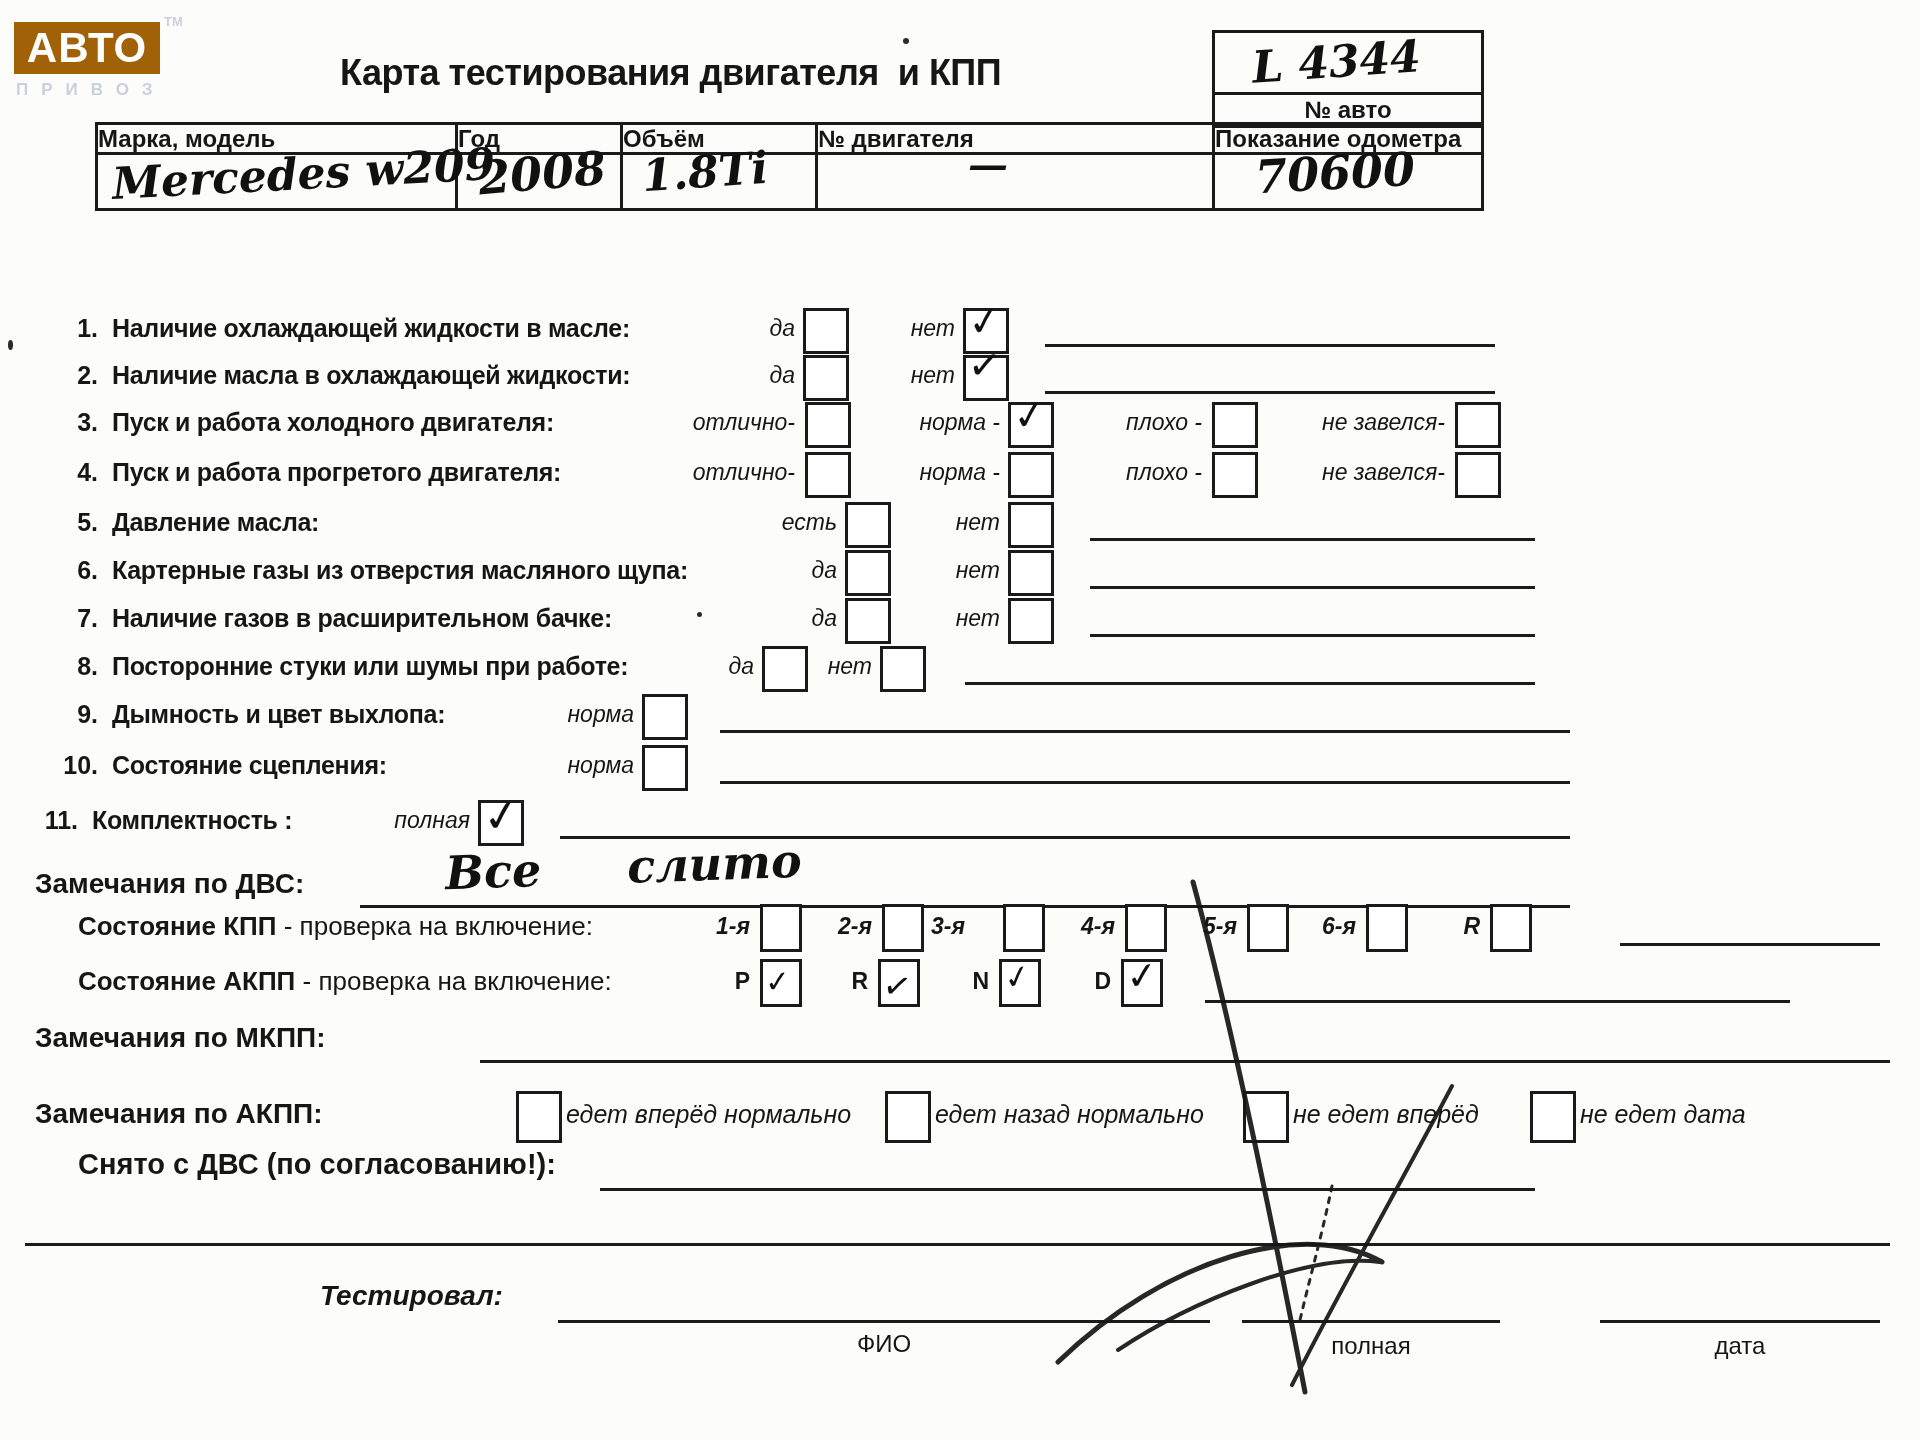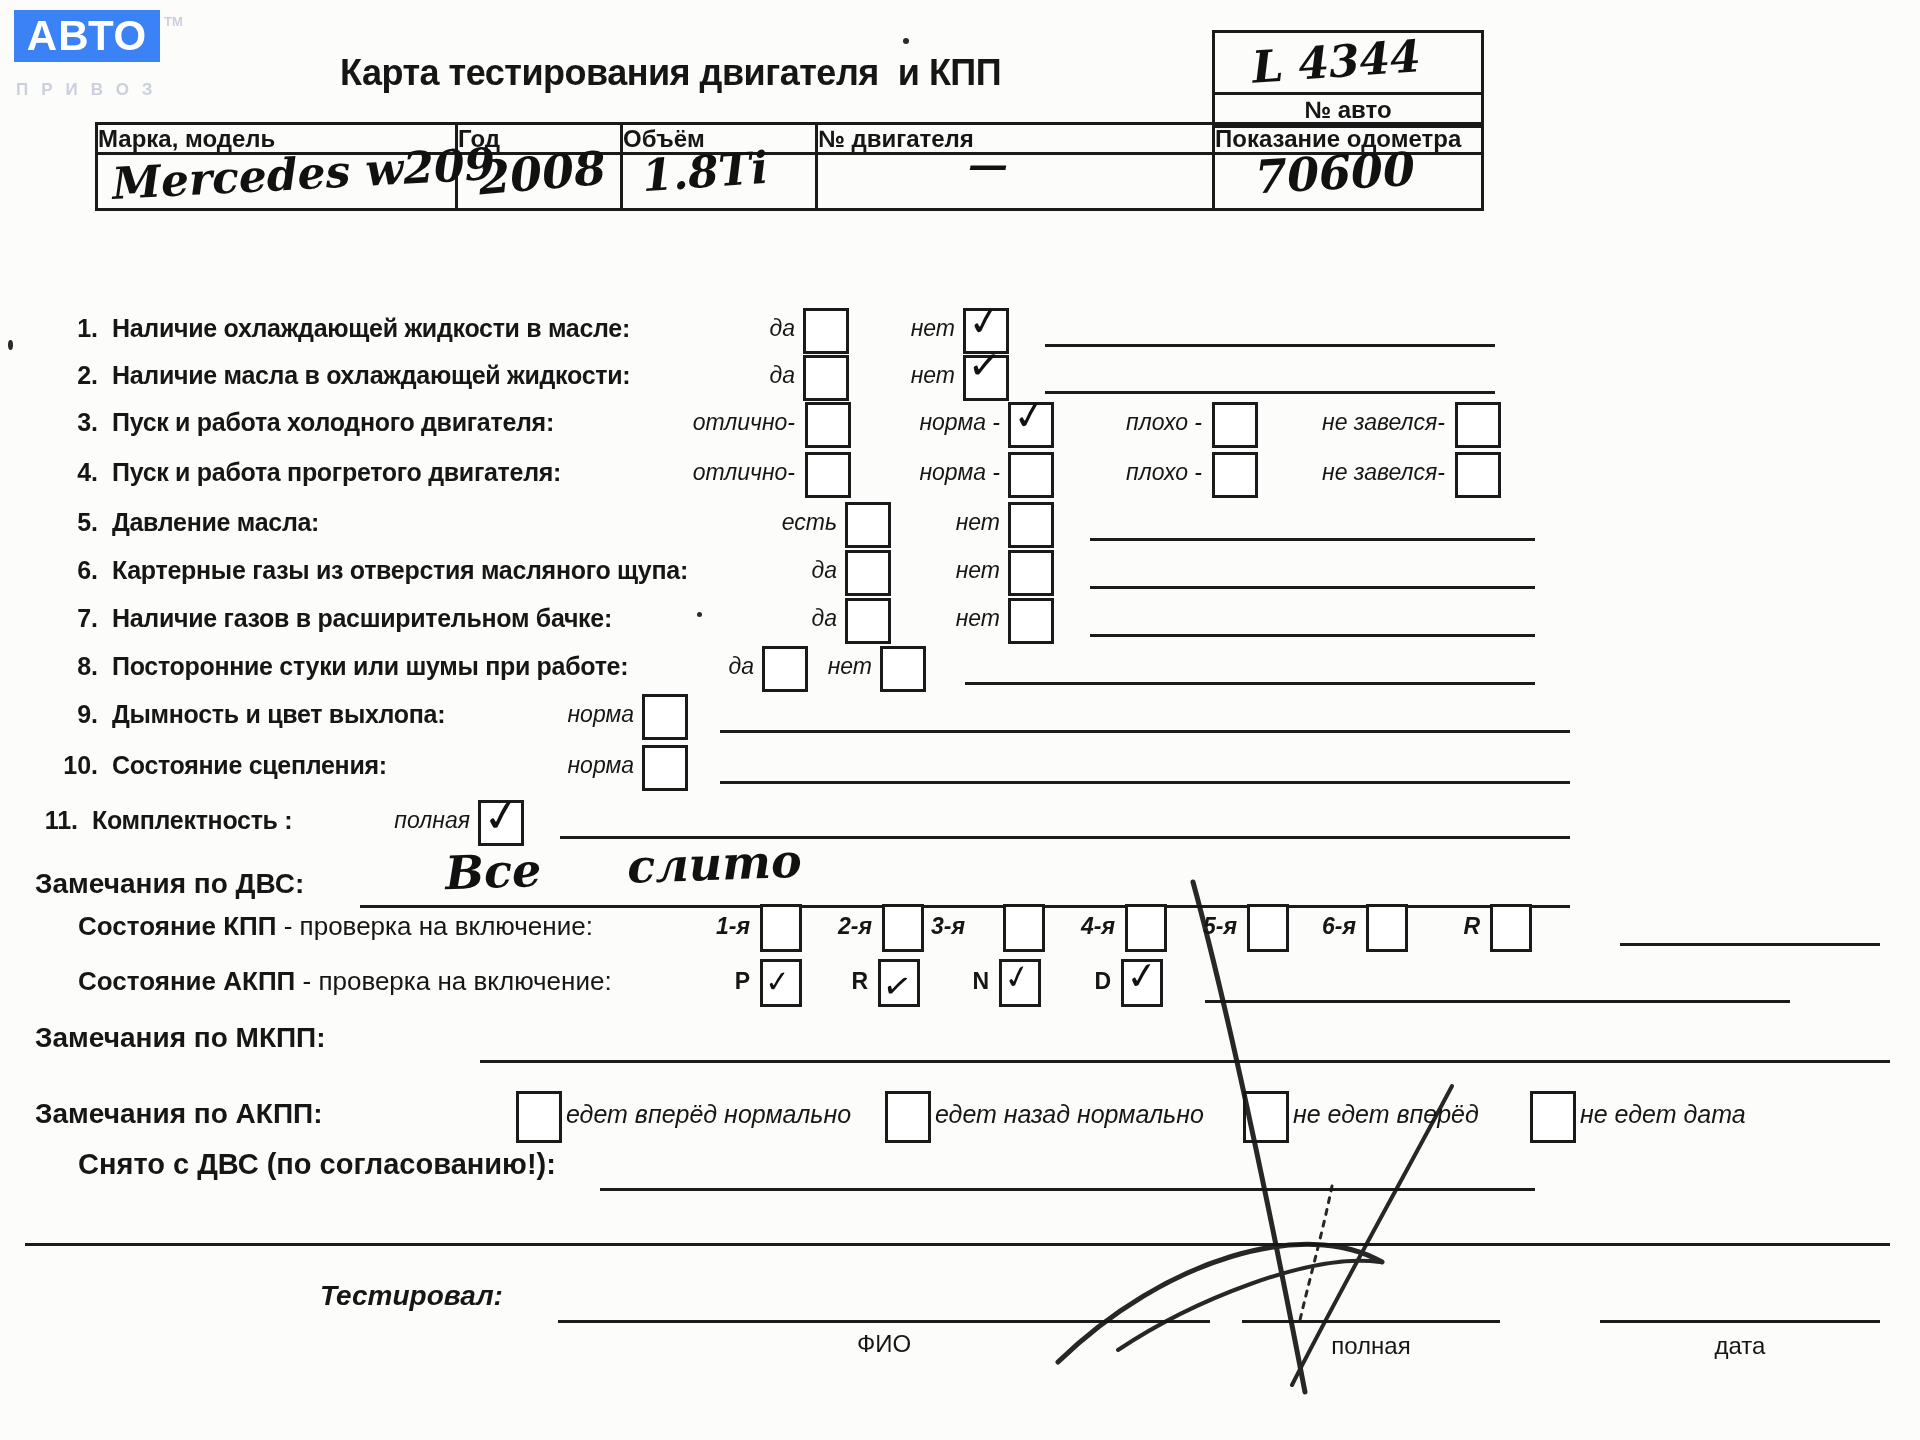--- a/index.html
+++ b/index.html
@@ -1,19 +1,19 @@
 <!DOCTYPE html>
 <html><head>
 <meta charset="utf-8">
 <style>
   html,body{margin:0;padding:0;background:#e8e8e8;}
   .page{position:relative;width:1920px;height:1440px;background:#fcfcfa;overflow:hidden;
         font-family:"Liberation Sans",sans-serif;color:#161616;}
   
-  .logo-block{position:absolute;left:14px;top:10px;width:146px;height:52px;background:#3b82f6;}
+  .logo-block{position:absolute;left:14px;top:22px;width:146px;height:52px;background:#a16207;}
   .logo-word{position:absolute;left:0;top:0;width:146px;height:52px;line-height:52px;text-align:center;
              color:#ffffff;font-weight:bold;font-size:42px;letter-spacing:1px;}
   .logo-tm{position:absolute;left:164px;top:14px;color:#ccd0de;font-size:13px;font-weight:bold;}
   .logo-sub{position:absolute;left:16px;top:80px;color:#ccd0de;font-size:17px;font-weight:bold;letter-spacing:13px;}
   
   .title{position:absolute;left:340px;top:52px;font-size:36px;font-weight:bold;white-space:pre;letter-spacing:-0.5px;}
   
   .autobox{position:absolute;left:1212px;top:30px;width:266px;height:92px;border:3px solid #1a1a1a;}
   .autobox .divider{position:absolute;left:0;right:0;top:59px;border-top:3px solid #1a1a1a;}
   .autobox-label{position:absolute;left:0;top:62px;width:100%;text-align:center;font-weight:bold;font-size:24px;line-height:30px;}

